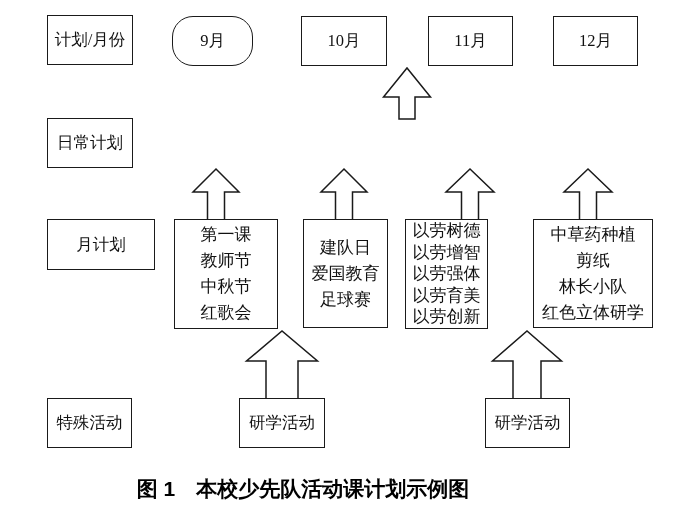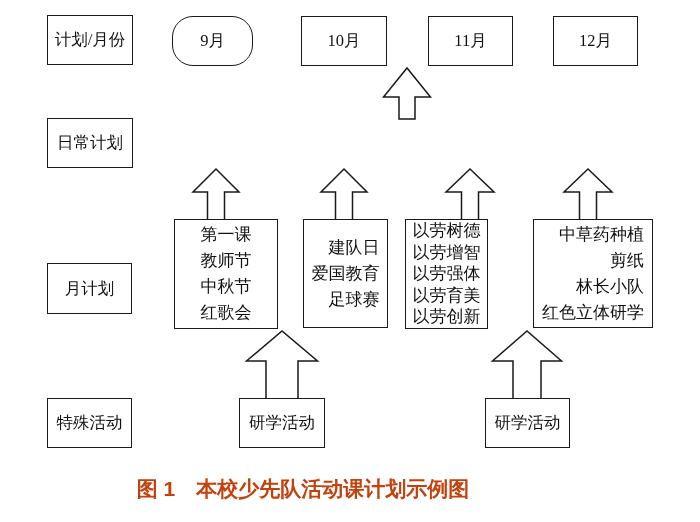--- a/index.html
+++ b/index.html
@@ -30,21 +30,21 @@
     stroke-linejoin: miter;
   }
   .box {
     position: absolute;
     box-sizing: border-box;
     border: 1.5px solid #1a1a1a;
     background: #ffffff;
     display: flex;
     align-items: center;
     justify-content: center;
-    text-align: right;
+    text-align: center;
     font-size: 16.5px;
     line-height: 1.3;
   }
   .box.multi {
     white-space: pre-line;
     font-size: 17px;
     line-height: 26px;
   }
   .box.multi.tight {
     line-height: 21.5px;
@@ -52,21 +52,21 @@
   .caption {
     position: absolute;
     left: 0;
     top: 473px;
     width: 606px;
     text-align: center;
     font-family: "Liberation Sans", "DejaVu Sans", sans-serif;
     font-weight: bold;
     font-size: 21px;
     line-height: 32px;
-    color: #c2410c;
+    color: #000000;
   }
   .caption .gap {
     display: inline-block;
     width: 21px;
   }
 </style>
 </head>
 <body>
 
 <div class="canvas">
@@ -79,21 +79,21 @@
     <polygon points="335.5,220 335.5,192 321,192 344,169 367,192 352.5,192 352.5,220"></polygon>
     <polygon points="461.5,220 461.5,192 446,192 470,169 494,192 478.5,192 478.5,220"></polygon>
     <polygon points="579.5,220 579.5,192 564,192 588,169 612,192 596.5,192 596.5,220"></polygon>
 
     <polygon points="266,399 266,361 246.5,361 282,331 317.5,361 298,361 298,399"></polygon>
     <polygon points="513,399 513,361 492.5,361 527,331 561.5,361 541,361 541,399"></polygon>
   </svg>
 
   <div class="box" style="left:47px; top:15px; width:86px; height:50px;">计划/月份</div>
   <div class="box" style="left:47px; top:118px; width:86px; height:50px;">日常计划</div>
-  <div class="box" style="left:47px; top:219px; width:85px; height:51px;margin-top:44px;">月计划</div>
+  <div class="box" style="left:47px; top:219px; width:108px; height:51px;">月计划</div>
   <div class="box" style="left:47px; top:398px; width:85px; height:50px;">特殊活动</div>
 
   <div class="box" style="left:172px; top:16px; width:81px; height:50px;border-radius:21px;">9月</div>
   <div class="box" style="left:301px; top:16px; width:86px; height:50px;">10月</div>
   <div class="box" style="left:428px; top:16px; width:85px; height:50px;">11月</div>
   <div class="box" style="left:553px; top:16px; width:85px; height:50px;">12月</div>
 
 
   <div class="box multi" style="left:174px; top:219px; width:104px; height:110px;">第一课
 教师节

